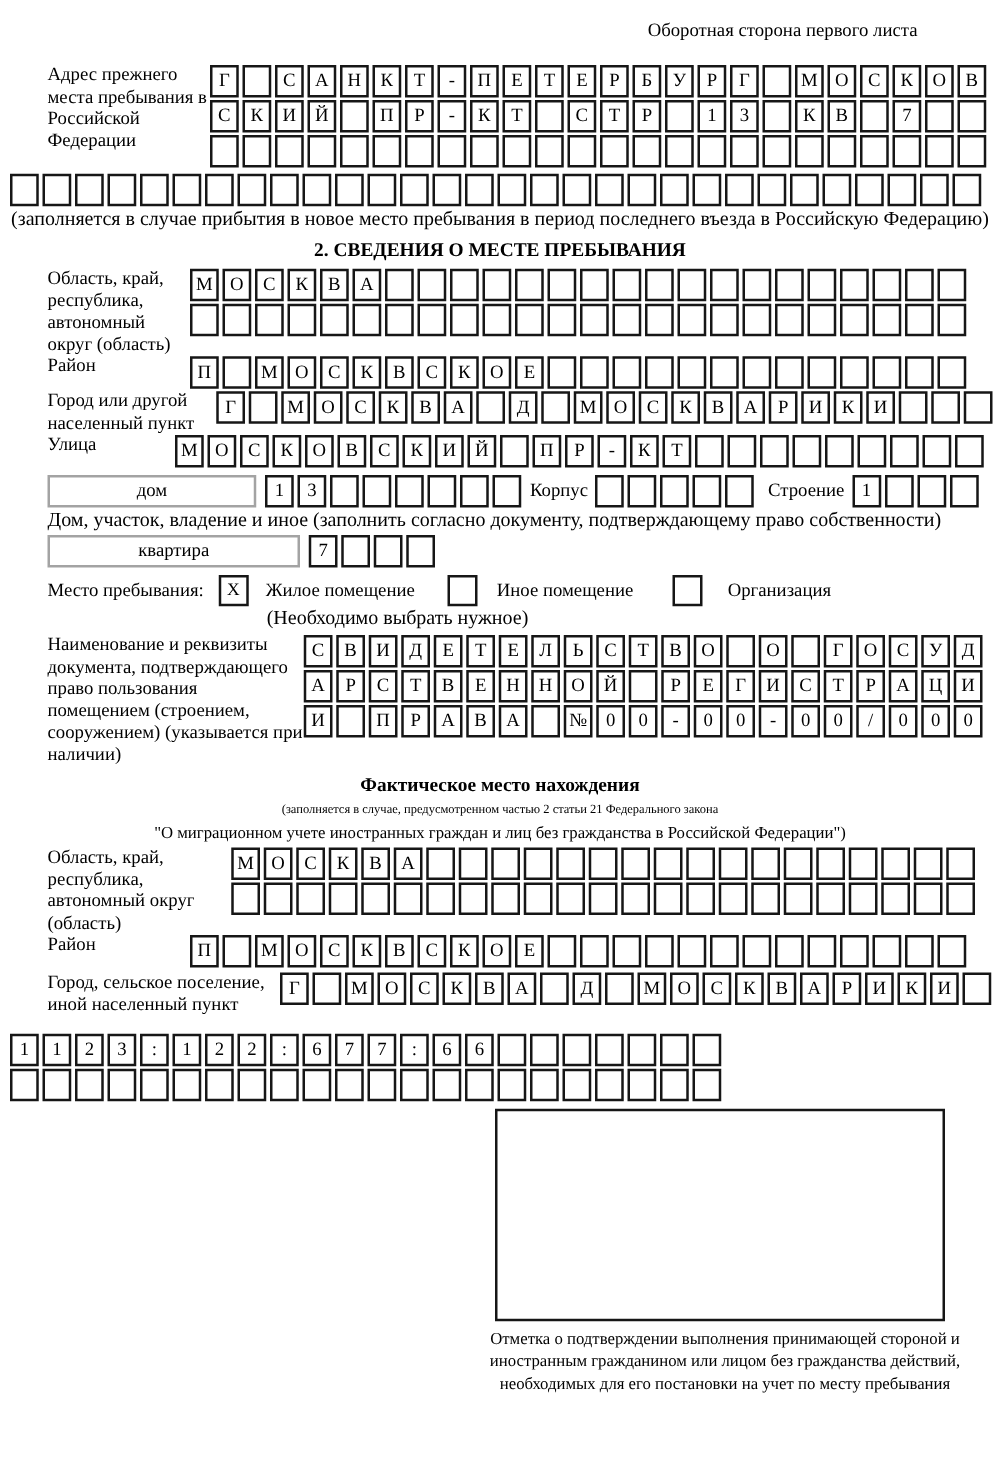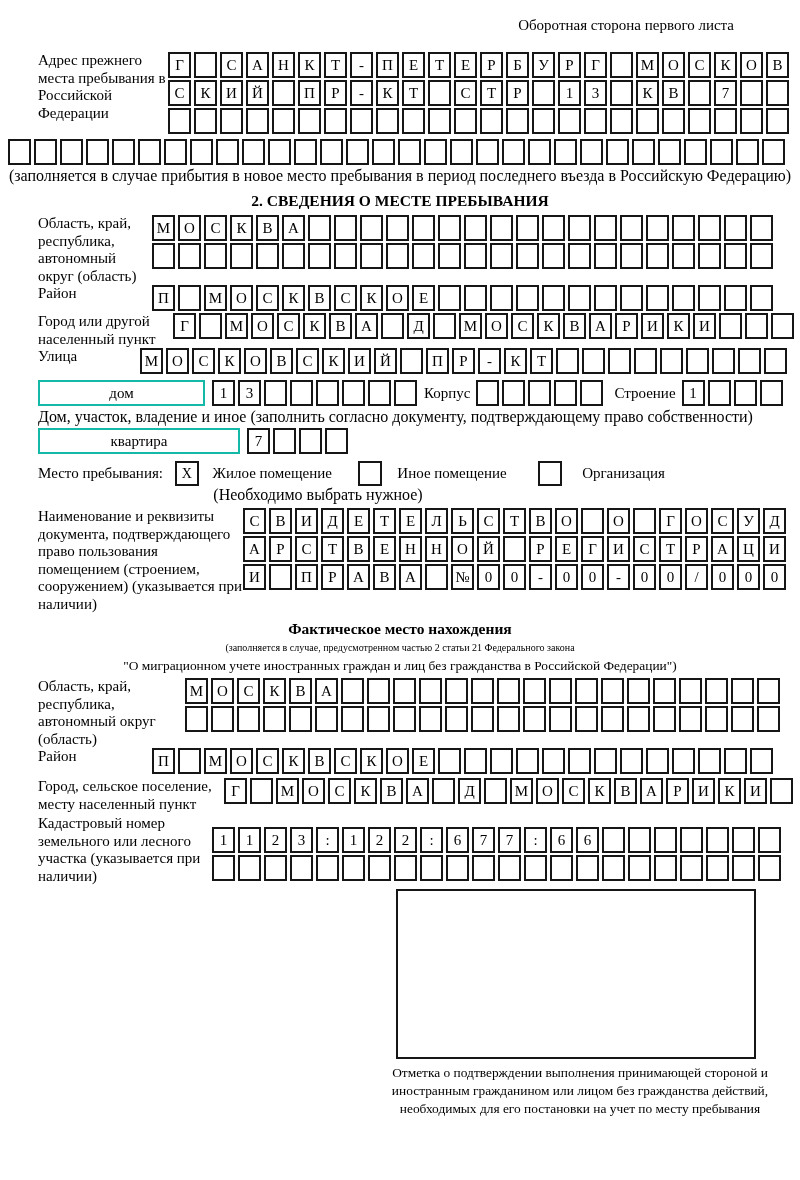--- a/index.html
+++ b/index.html
@@ -10,21 +10,21 @@
   .field{display:flex;align-items:flex-start;}
   .flabel{font-size:15px;line-height:17.5px;padding-left:30px;box-sizing:border-box;flex:none;}
   .boxcol{flex:none;}
   .boxrow{white-space:nowrap;height:20px;margin-bottom:8px;}
   .cb{display:inline-block;width:19px;height:22px;border:2px solid #161616;margin-right:3px;
       text-align:center;line-height:22px;font-size:15px;vertical-align:top;}
   .note{font-size:16px;line-height:17px;}
   .center{text-align:center;}
   .heading{text-align:center;font-weight:bold;font-size:15.5px;line-height:21px;}
   .inline-row{display:flex;align-items:flex-start;margin-left:30px;}
-  .widebox{display:inline-block;border:2px solid #14b8a6;height:22px;line-height:22px;
+  .widebox{display:inline-block;border:2px solid #a3a3a3;height:22px;line-height:22px;
            text-align:center;font-size:15px;vertical-align:top;flex:none;}
   .inline-label{font-size:15px;line-height:26px;flex:none;}
   .chk{display:inline-block;width:20px;height:21px;border:2px solid #161616;text-align:center;
        line-height:22px;font-size:14px;vertical-align:middle;margin-top:-3px;}
   .stay-row{margin:4px 0 0 30px;font-size:15px;line-height:26px;white-space:nowrap;}
   .stamp-box{width:356px;height:166px;border:2px solid #161616;margin:4px 0 0 388px;}
   .stamp-caption{width:400px;margin:5px 0 0 372px;text-align:center;font-size:13.4px;line-height:17.8px;}
   .mt2{margin-top:2px;}.mt3{margin-top:3px;}.mt4{margin-top:4px;}.mt5{margin-top:5px;}.mt6{margin-top:6px;}
   .note-left{margin-left:30px;}
   .stay-note{width:320px;margin-left:150px;text-align:center;}
@@ -118,26 +118,25 @@
       <div class="boxrow"><span class="cb"></span><span class="cb"></span><span class="cb"></span><span class="cb"></span><span class="cb"></span><span class="cb"></span><span class="cb"></span><span class="cb"></span><span class="cb"></span><span class="cb"></span><span class="cb"></span><span class="cb"></span><span class="cb"></span><span class="cb"></span><span class="cb"></span><span class="cb"></span><span class="cb"></span><span class="cb"></span><span class="cb"></span><span class="cb"></span><span class="cb"></span><span class="cb"></span><span class="cb"></span></div>
     </div>
   </div>
 
   <div class="field">
     <div class="flabel" style="width:144px;">Район</div>
     <div class="boxrow"><span class="cb">П</span><span class="cb"></span><span class="cb">М</span><span class="cb">О</span><span class="cb">С</span><span class="cb">К</span><span class="cb">В</span><span class="cb">С</span><span class="cb">К</span><span class="cb">О</span><span class="cb">Е</span><span class="cb"></span><span class="cb"></span><span class="cb"></span><span class="cb"></span><span class="cb"></span><span class="cb"></span><span class="cb"></span><span class="cb"></span><span class="cb"></span><span class="cb"></span><span class="cb"></span><span class="cb"></span><span class="cb"></span></div>
   </div>
 
   <div class="field mt2">
-    <div class="flabel" style="width:216px;">Город, сельское поселение, месту населенный пункт</div>
+    <div class="flabel" style="width:216px;">Город, сельское поселение, иной населенный пункт</div>
     <div class="boxrow"><span class="cb">Г</span><span class="cb"></span><span class="cb">М</span><span class="cb">О</span><span class="cb">С</span><span class="cb">К</span><span class="cb">В</span><span class="cb">А</span><span class="cb"></span><span class="cb">Д</span><span class="cb"></span><span class="cb">М</span><span class="cb">О</span><span class="cb">С</span><span class="cb">К</span><span class="cb">В</span><span class="cb">А</span><span class="cb">Р</span><span class="cb">И</span><span class="cb">К</span><span class="cb">И</span><span class="cb"></span></div>
   </div>
 
   <div class="field mt2">
-    <div class="flabel" style="width:204px;">Кадастровый номер земельного или лесного участка (указывается при наличии)</div>
     <div class="boxcol" style="padding-top:12px;">
       <div class="boxrow"><span class="cb">1</span><span class="cb">1</span><span class="cb">2</span><span class="cb">3</span><span class="cb">:</span><span class="cb">1</span><span class="cb">2</span><span class="cb">2</span><span class="cb">:</span><span class="cb">6</span><span class="cb">7</span><span class="cb">7</span><span class="cb">:</span><span class="cb">6</span><span class="cb">6</span><span class="cb"></span><span class="cb"></span><span class="cb"></span><span class="cb"></span><span class="cb"></span><span class="cb"></span><span class="cb"></span></div>
       <div class="boxrow"><span class="cb"></span><span class="cb"></span><span class="cb"></span><span class="cb"></span><span class="cb"></span><span class="cb"></span><span class="cb"></span><span class="cb"></span><span class="cb"></span><span class="cb"></span><span class="cb"></span><span class="cb"></span><span class="cb"></span><span class="cb"></span><span class="cb"></span><span class="cb"></span><span class="cb"></span><span class="cb"></span><span class="cb"></span><span class="cb"></span><span class="cb"></span><span class="cb"></span></div>
     </div>
   </div>
 
   <div class="stamp-box"></div>
   <div class="stamp-caption">Отметка о подтверждении выполнения принимающей стороной и иностранным гражданином или лицом без гражданства действий, необходимых для его постановки на учет по месту пребывания</div>
 
 </div>

